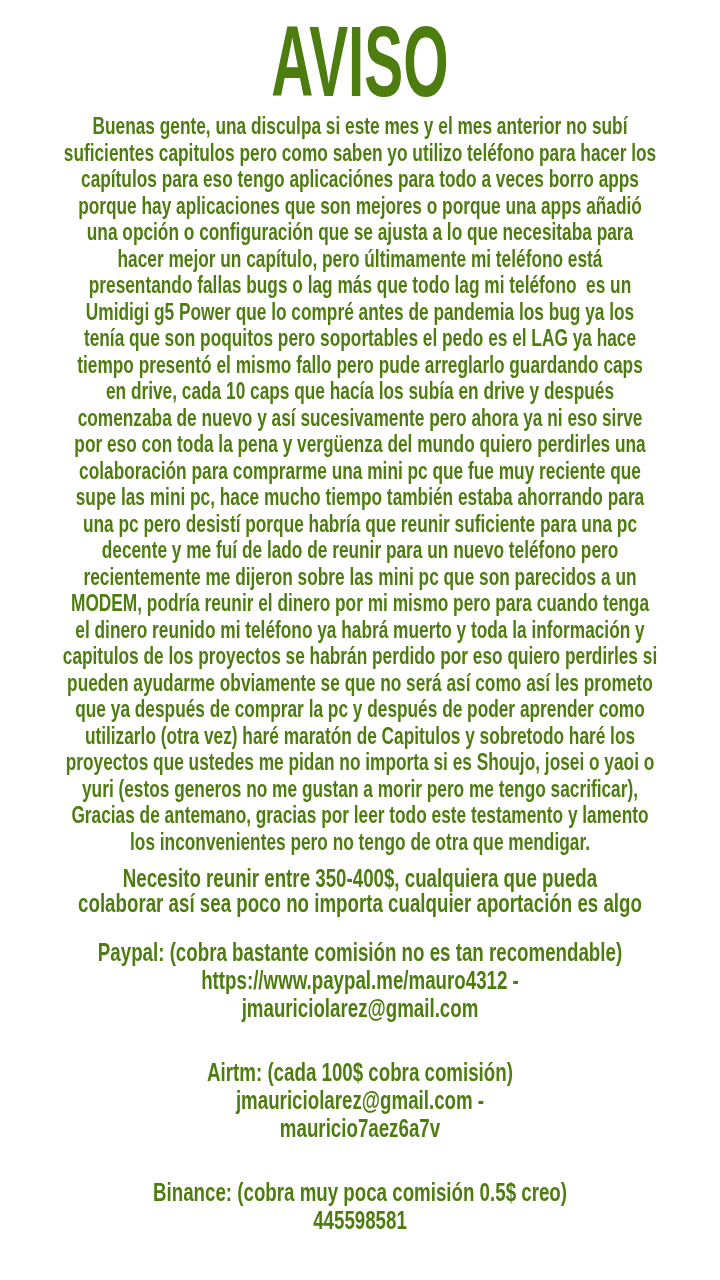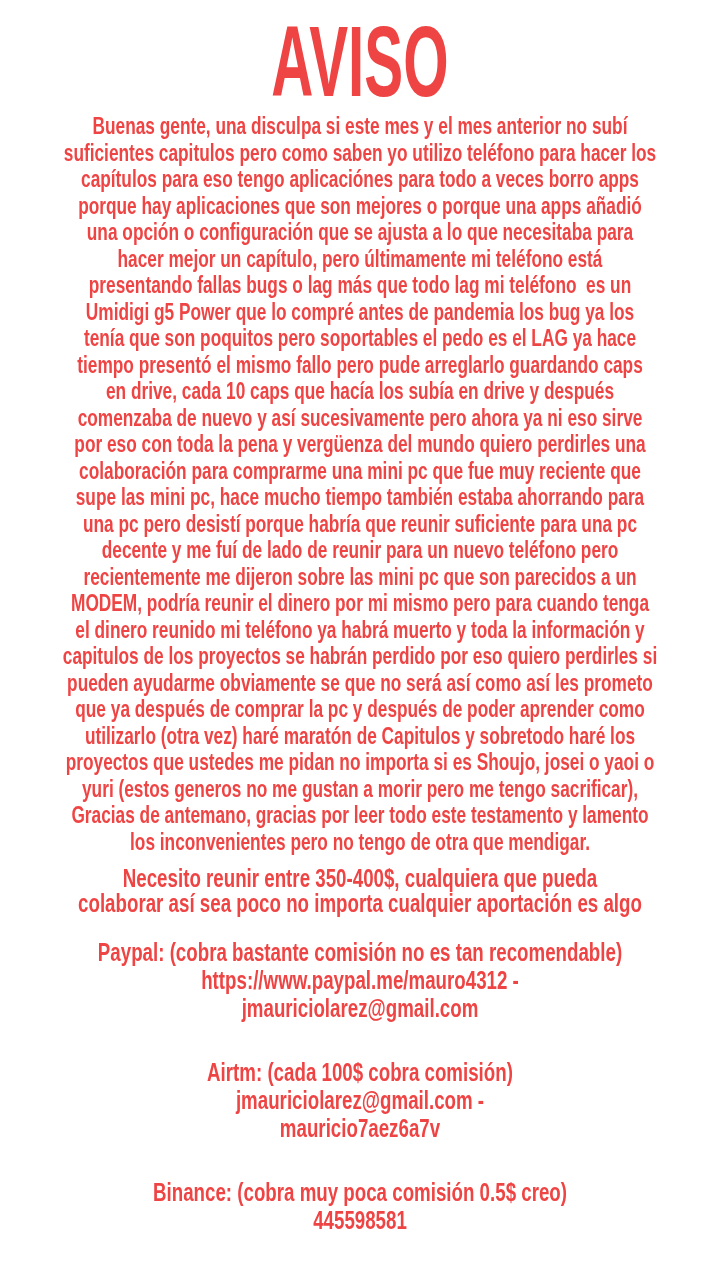--- a/index.html
+++ b/index.html
@@ -6,21 +6,21 @@
     margin: 0;
     padding: 0;
     background: #ffffff;
   }
   .canvas {
     position: relative;
     width: 720px;
     height: 1280px;
     background: #ffffff;
     overflow: hidden;
-    color: #ef4444;
+    color: #4d7c0f;
     font-family: "Liberation Sans", "DejaVu Sans", sans-serif;
     font-weight: 700;
   }
   
   .sheet {
     position: absolute;
     top: 0;
     left: -140px;
     width: 1000px;
     transform: scaleX(0.72);

